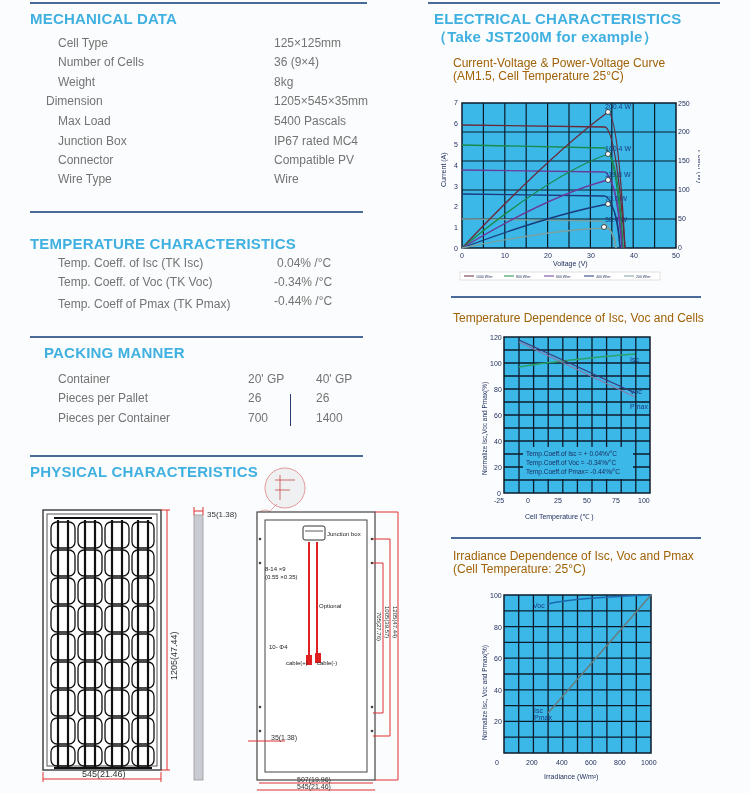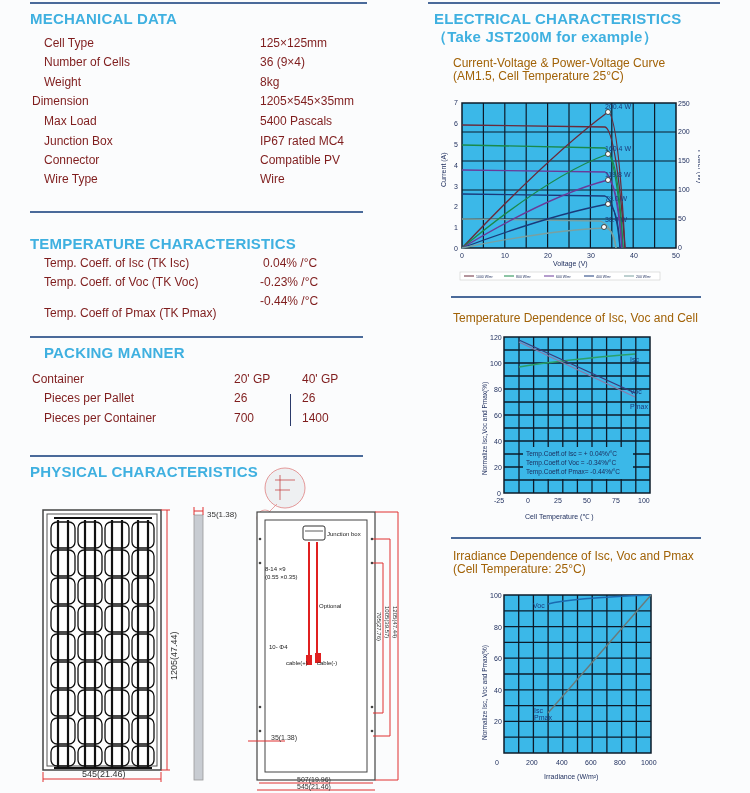--- a/index.html
+++ b/index.html
@@ -1,20 +1,20 @@
 <!DOCTYPE html>
 <html><head>
 <meta charset="utf-8">
 <style>
   html,body{margin:0;padding:0;background:#fbfcfd;}
   body{width:750px;height:793px;position:relative;overflow:hidden;font-family:"Liberation Sans",sans-serif;color:#2a3a6a;}
   .abs{position:absolute;}
   .rule{position:absolute;height:2px;background:#4a6a9a;}
   .sec-title{position:absolute;font-weight:bold;font-size:15px;color:#3fb0e0;letter-spacing:0.2px;white-space:nowrap;}
-  .row{position:absolute;font-size:12px;color:#7f1d1d;white-space:nowrap;}
+  .row{position:absolute;font-size:12px;color:#737373;white-space:nowrap;margin-left:14px;}
   .chart-title{position:absolute;font-size:12px;color:#a16207;line-height:14px;white-space:nowrap;}
   svg text{font-family:"Liberation Sans",sans-serif;}
 </style>
 </head>
 <body>
 
 <div class="rule" style="left:30px;top:2px;width:337px;"></div>
 <div class="sec-title" style="left:30px;top:10px;">MECHANICAL DATA</div>
 <div>
   <div class="row" style="left:44px;top:36px;">Cell Type</div>
@@ -34,29 +34,29 @@
   <div class="row" style="left:44px;top:172px;">Wire Type</div>
   <div class="row" style="left:260px;top:172px;">Wire</div>
 </div>
 
 <div class="rule" style="left:30px;top:211px;width:333px;"></div>
 <div class="sec-title" style="left:30px;top:219px;margin-top:16px;">TEMPERATURE CHARACTERISTICS</div>
 <div>
   <div class="row" style="left:44px;top:256px;">Temp. Coeff. of Isc (TK Isc)</div>
   <div class="row" style="left:263px;top:256px;">0.04% /°C</div>
   <div class="row" style="left:44px;top:275px;">Temp. Coeff. of Voc (TK Voc)</div>
-  <div class="row" style="left:260px;top:275px;">-0.23% /°C</div>
-  <div class="row" style="left:44px;top:306px;">Temp. Coeff of Pmax (TK Pmax)</div>
+  <div class="row" style="left:260px;top:275px;">-0.34% /°C</div>
+  <div class="row" style="left:44px;top:297px;">Temp. Coeff of Pmax (TK Pmax)</div>
   <div class="row" style="left:260px;top:294px;">-0.44% /°C</div>
 </div>
 
 <div class="rule" style="left:30px;top:336px;width:333px;"></div>
 <div class="sec-title" style="left:44px;top:344px;">PACKING MANNER</div>
 <div>
-  <div class="row" style="left:32px;top:372px;">Container</div>
+  <div class="row" style="left:44px;top:372px;">Container</div>
   <div class="row" style="left:234px;top:372px;">20' GP</div>
   <div class="row" style="left:302px;top:372px;">40' GP</div>
   <div class="row" style="left:44px;top:391px;">Pieces per Pallet</div>
   <div class="row" style="left:234px;top:391px;">26</div>
   <div class="row" style="left:302px;top:391px;">26</div>
   <div class="row" style="left:44px;top:411px;">Pieces per Container</div>
   <div class="row" style="left:234px;top:411px;">700</div>
   <div class="row" style="left:302px;top:411px;">1400</div>
   <div class="abs" style="left:290px;top:394px;width:1px;height:32px;background:#2a3a6a;"></div>
 </div>
@@ -291,21 +291,21 @@
   <g font-size="3.5" fill="#1a2a5a">
     <text x="46" y="183">1000 W/m²</text>
     <text x="86" y="183">800 W/m²</text>
     <text x="126" y="183">600 W/m²</text>
     <text x="166" y="183">400 W/m²</text>
     <text x="206" y="183">200 W/m²</text>
   </g>
 </svg>
 
 <div class="rule" style="left:451px;top:296px;width:250px;height:1.5px;"></div>
-<div class="chart-title" style="left:453px;top:311px;">Temperature Dependence of Isc, Voc and Cell</div>
+<div class="chart-title" style="left:453px;top:311px;">Temperature Dependence of Isc, Voc and Cells</div>
 
 <svg class="abs" style="left:440px;top:330px;" width="290" height="200" viewBox="0 0 290 200">
   <rect x="64" y="7" width="146" height="156" fill="#3bb8e8"></rect>
   <g stroke="#0d1b2a" stroke-width="1.3">
     <line x1="79" y1="7" x2="79" y2="163"></line>
       <line x1="93.6" y1="7" x2="93.6" y2="163"></line>
       <line x1="108.2" y1="7" x2="108.2" y2="163"></line>
       <line x1="122.8" y1="7" x2="122.8" y2="163"></line>
       <line x1="137.4" y1="7" x2="137.4" y2="163"></line>
       <line x1="152" y1="7" x2="152" y2="163"></line>

